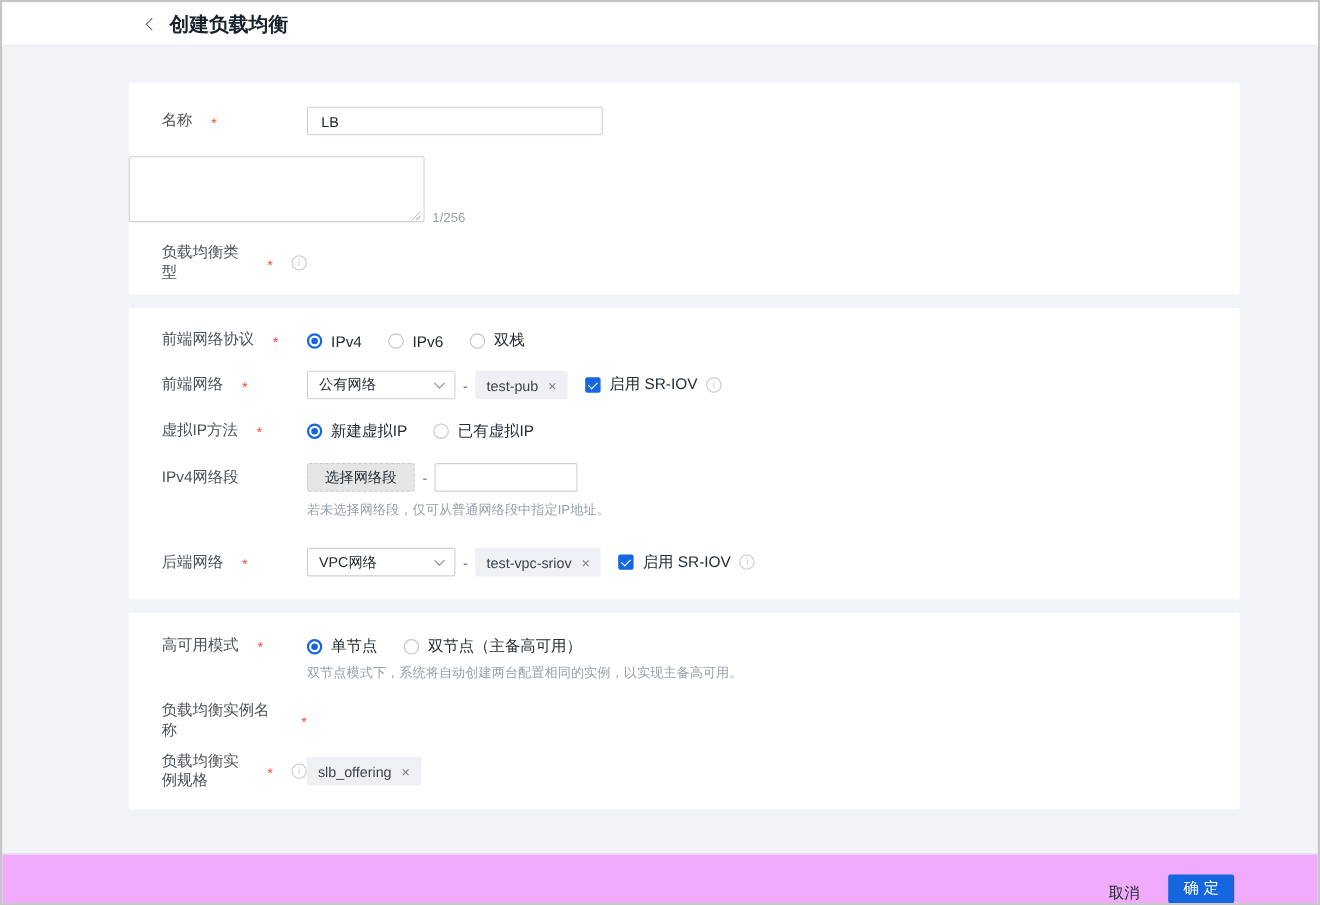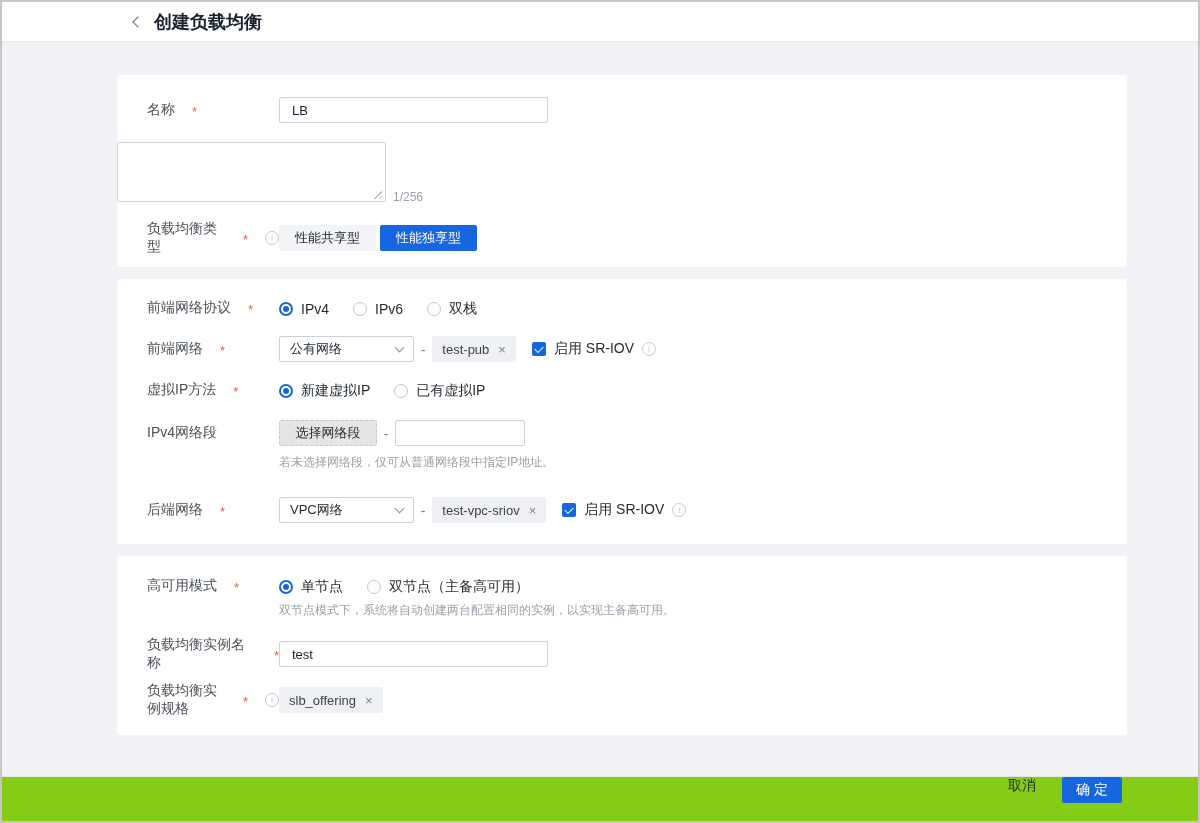--- a/index.html
+++ b/index.html
@@ -164,22 +164,22 @@
 
   .row-ha     { padding-top:22px; }
   .ha-hint    { margin-top:6px; }
   .row-iname  { margin-top:22px; }
   .row-ioffer { margin-top:20px; padding-bottom:22px; }
 
   .col { display:flex; flex-direction:column; }
 
   
   .page-footer {
-    flex:none; height:45px; background:#84cc16; border-top:1px solid #e3e6ea;
-    display:flex; align-items:flex-start; justify-content:flex-end;
+    flex:none; height:45px; background:#f0abfc; border-top:1px solid #e3e6ea;
+    display:flex; align-items:flex-end; justify-content:flex-end;
     padding-right:76px;
   }
   .cancel-btn {
     background:none; border:none; font-size:14px; color:#262c33; cursor:pointer;
     font-family:"Liberation Sans","DejaVu Sans",sans-serif;
   }
   .confirm-btn {
     margin-left:26px; height:26px; padding:0 10px 0 14px;
     background:#1666e0; color:#fff; border:none; border-radius:2px;
     font-size:14px; letter-spacing:4px; cursor:pointer;
@@ -220,24 +220,20 @@
           </span>
           <span class="counter">1/256</span>
         </div>
       </div>
 
       <div class="row row-type">
         <div class="field-label lbl-mid">
           <span>负载均衡类型</span>
             <span class="req">*</span>
           <span class="info-icon">i</span>
-        </div>
-        <div class="control">
-          <button class="toggle-btn">性能共享型</button>
-          <button class="toggle-btn selected">性能独享型</button>
         </div>
       </div>
     </div>
 
     <div class="card card-gap">
 
       <div class="row row-protocol">
         <div class="field-label lbl-top">
           <span>前端网络协议</span>
             <span class="req">*</span>
@@ -356,23 +352,20 @@
           </div>
           <div class="hint ha-hint">双节点模式下，系统将自动创建两台配置相同的实例，以实现主备高可用。</div>
         </div>
       </div>
 
       <div class="row row-iname">
         <div class="field-label lbl-mid">
           <span>负载均衡实例名称</span>
             <span class="req">*</span>
         </div>
-        <div class="control">
-          <input class="text-input" type="text" value="test" style="">
-        </div>
       </div>
 
       <div class="row row-ioffer">
         <div class="field-label lbl-mid">
           <span>负载均衡实例规格</span>
             <span class="req">*</span>
           <span class="info-icon">i</span>
         </div>
         <div class="control">
           <span class="tag">

